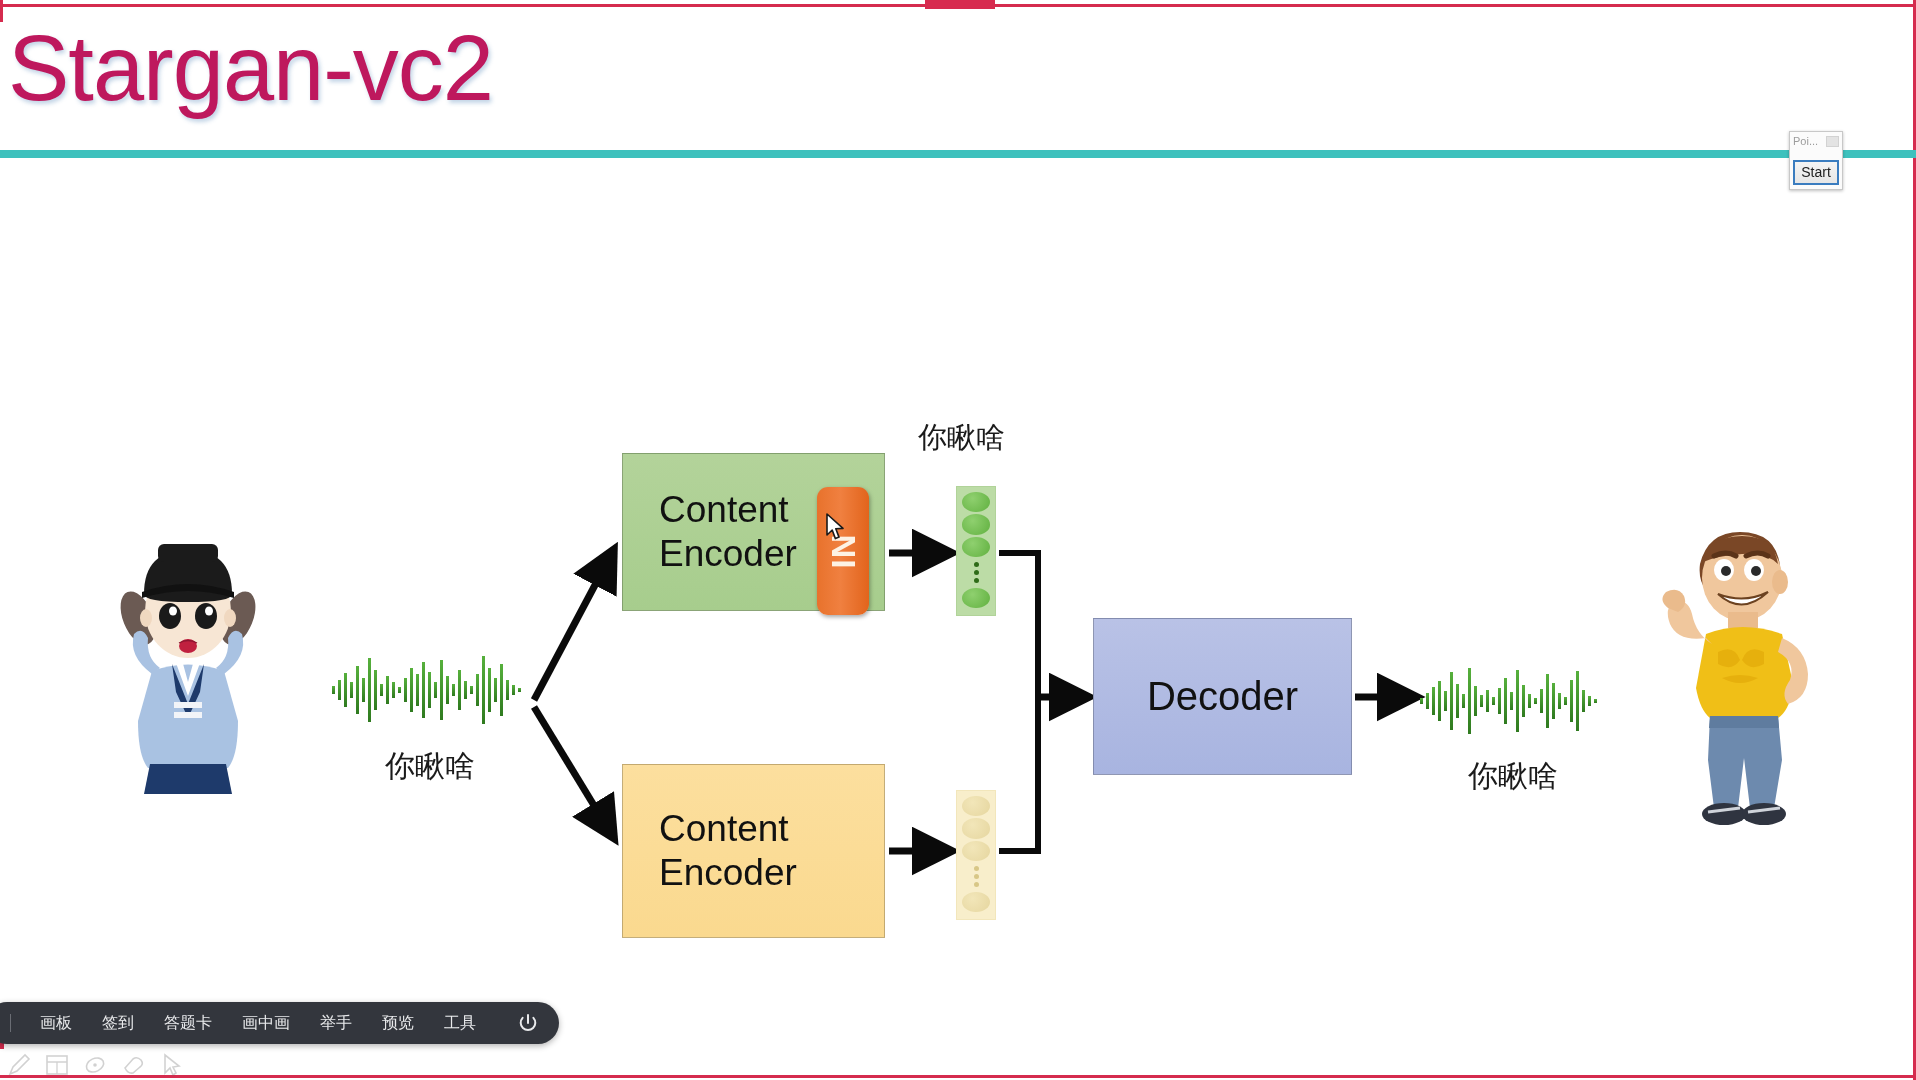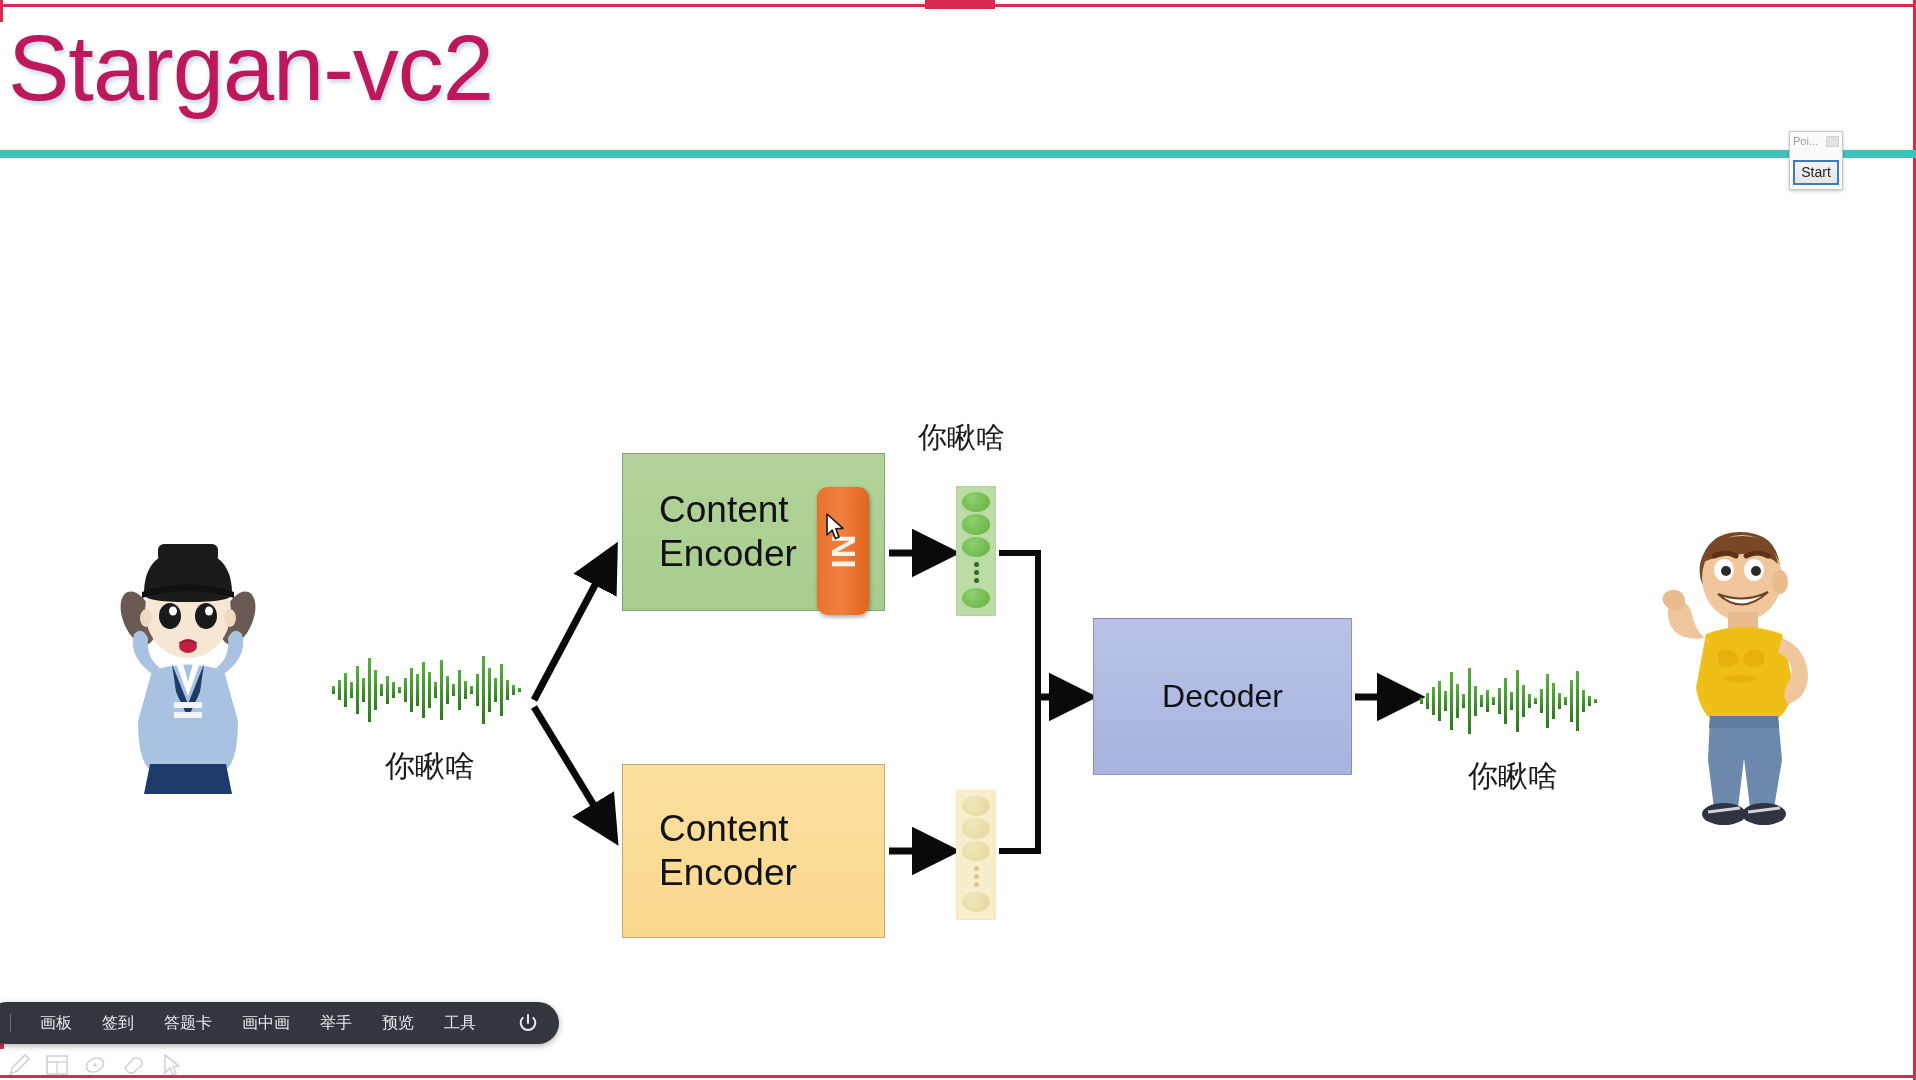--- a/index.html
+++ b/index.html
@@ -102,21 +102,21 @@
   }
   .box-speaker-encoder {
     left: 622px; top: 764px; width: 263px; height: 174px;
     background: linear-gradient(180deg,#fcdf9e 0%,#fad98f 100%);
   }
   .box-decoder {
     left: 1093px; top: 618px; width: 259px; height: 157px;
     background: linear-gradient(180deg,#b9c2e6 0%,#a8b4e0 100%);
     justify-content: center;
     padding-left: 0;
-    font-size: 32px;
+    font-size: 40px;
   }
   .box-label { white-space: pre-line; }
 
   
   .in-chip {
     position: absolute;
     left: 817px; top: 487px;
     width: 52px; height: 128px;
     border-radius: 11px;
     background: linear-gradient(90deg,#e8722c 0%,#f08040 45%,#e2641c 100%);

